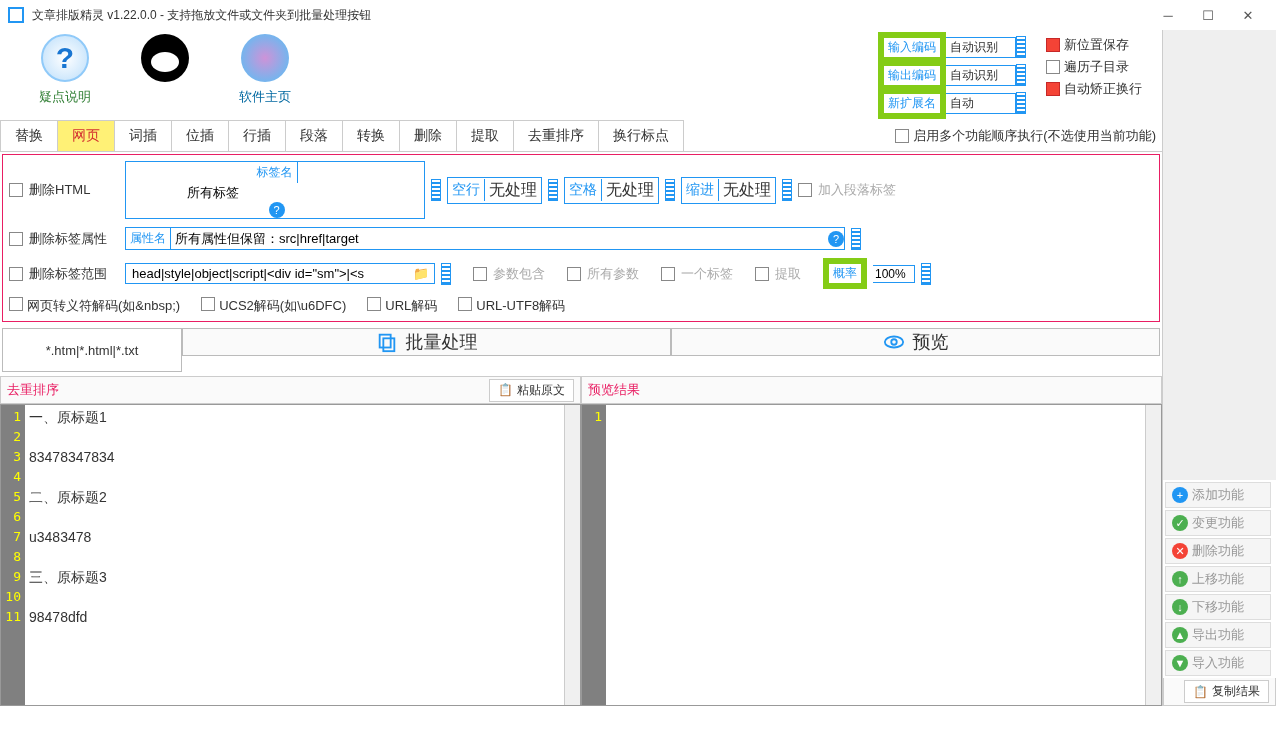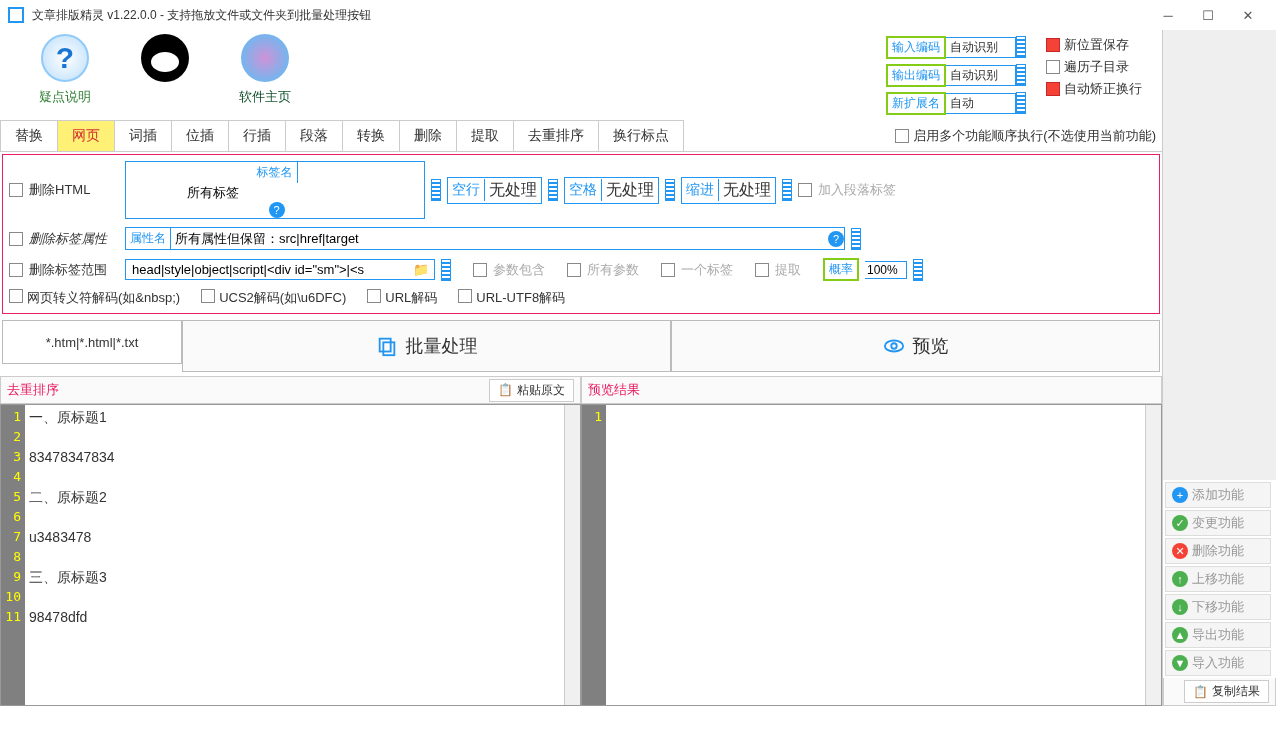--- a/index.html
+++ b/index.html
@@ -11,26 +11,26 @@
 .win-btn { width: 40px; height: 28px; display: flex; align-items: center; justify-content: center; color: #555; }
 
 .toolbar-top { display: flex; padding: 4px 20px; align-items: flex-start; }
 .topicon { display: flex; flex-direction: column; align-items: center; width: 90px; margin-right: 10px; font-size: 13px; }
 .topicon .circ { width: 48px; height: 48px; border-radius: 50%; margin-bottom: 6px; }
 .topicon.help .circ { background: radial-gradient(circle,#fff,#bbdefb); display:flex;align-items:center;justify-content:center;color:#1976d2;font-size:30px;font-weight:bold;border:2px solid #90caf9;}
 .topicon.qq .circ { background:#000;position:relative;}
 .topicon.qq .circ::after{content:"";position:absolute;left:10px;top:18px;width:28px;height:20px;background:#fff;border-radius:50%;}
 .topicon.home .circ { background: radial-gradient(circle,#ce93d8,#4fc3f7);}
 .topicon.help span{color:#2e7d32;}
-.topicon.home span{color:#14532d;}
+.topicon.home span{color:#0369a1;}
 
 .right-settings { margin-left: auto; display: flex; }
 .settings-col { display: flex; flex-direction: column; gap: 2px; }
 .setting-row { display: flex; align-items: center; height: 26px; }
-.label-blue { border: 2px solid #84cc16; color: #2196f3; padding: 1px 4px; font-size: 12px; background:#fff;}
+.label-blue { border: 6px solid #84cc16; color: #2196f3; padding: 1px 4px; font-size: 12px; background:#fff;}
 .combo { border: 1px solid #2196f3; border-left:0; padding: 1px 4px; font-size: 12px; width: 70px; background:#fff;}
 .stripes { width: 10px; height: 22px; background: repeating-linear-gradient(0deg,#2196f3 0,#2196f3 2px,transparent 2px,transparent 4px); border:1px solid #2196f3;}
 .chk-col { margin-left: 20px; display:flex;flex-direction:column;gap:4px;padding-top:2px;}
 .chk-row { display: flex; align-items: center; gap: 4px; font-size: 13px;}
 .chk { width: 14px; height: 14px; border: 1px solid #888; background:#fff;}
 .redchk { width:14px;height:14px;background:#f44336;border:1px solid #c62828;}
 
 .tabs { display: flex; border-bottom: 1px solid #ccc; background:#fff;text-align:center;}
 .tab { padding: 6px 14px; border: 1px solid #ccc; border-bottom:0; margin-right:-1px; background:#f5f5f5; font-size: 14px;}
 .tab.active { background:#fff176; color:#d32f2f;}
@@ -45,21 +45,21 @@
 .field-input { border:0; padding:2px 4px; font-size:13px; outline:none;flex:1;}
 .help-q { width:16px;height:16px;border-radius:50%;background:#2196f3;color:#fff;display:flex;align-items:center;justify-content:center;font-size:11px;margin-left:3px;}
 .w1{width:300px;flex-direction:column;} .w2{width:720px;} .w3{width:310px;}
 .mini-combo{border:1px solid #2196f3;display:flex;align-items:center;}
 .mini-combo span:first-child{color:#2196f3;padding:2px 4px;border-right:1px solid #2196f3;font-size:14px;}
 .mini-combo span:last-child{padding:2px 4px;font-size:16px;}
 .gray{color:#aaa;}
 .prob-input{width:42px;border:1px solid #2196f3;border-left:0;padding:1px 2px;font-size:12px;}
 
 .middle-row { display:flex; gap:0; margin:4px 2px;}
-.big-btn { flex:1; border:1px solid #bbb; background:#fafafa; display:flex;align-items:center;justify-content:center;gap:8px;height:52px;font-size:18px;}
+.big-btn { flex:1; border:1px solid #bbb; background:#fafafa; display:flex;align-items:center;justify-content:center;gap:8px;height:28px;font-size:18px;}
 .file-filter{width:180px;border:1px solid #bbb;text-align:center;height:44px;display:flex;align-items:center;justify-content:center;font-size:13px;}
 .big-icon{width:22px;height:22px;}
 
 .func-panel{width:110px;display:flex;flex-direction:column;gap:2px;padding:2px;}
 .func-btn{display:flex;align-items:center;gap:4px;padding:3px 6px;border:1px solid #ddd;background:#f5f5f5;font-size:13px;color:#999;}
 .func-btn .icon{width:16px;height:16px;border-radius:50%;display:flex;align-items:center;justify-content:center;color:#fff;font-size:11px;}
 .ic-add{background:#2196f3;} .ic-ok{background:#4caf50;} .ic-x{background:#f44336;}
 .ic-up{background:#4caf50;} .ic-dn{background:#4caf50;}
 
 .preview-bar{display:flex;align-items:center;border:1px solid #ccc;background:#fafafa;height:28px;padding:0 6px;}
@@ -182,21 +182,21 @@
     <div class="mini-combo">
             <span>缩进</span>
             <span>无处理</span>
           </div>
           <span class="stripes"></span>
     <span class="chk"></span>
           <span class="gray">加入段落标签</span>
   </div>
   <div class="opt-row">
     <span class="chk"></span>
-    <span style="width:90px;font-style:italic;">删除标签属性</span>
+    <span style="width:90px;">删除标签属性</span>
     <div class="field w2">
       <span class="field-label">属性名</span>
       <input class="field-input" value="所有属性但保留：src|href|target" style="">
       <span class="help-q">?</span>
     </div>
     <span class="stripes"></span>
   </div>
   <div class="opt-row">
     <span class="chk"></span>
     <span style="width:90px;">删除标签范围</span>

